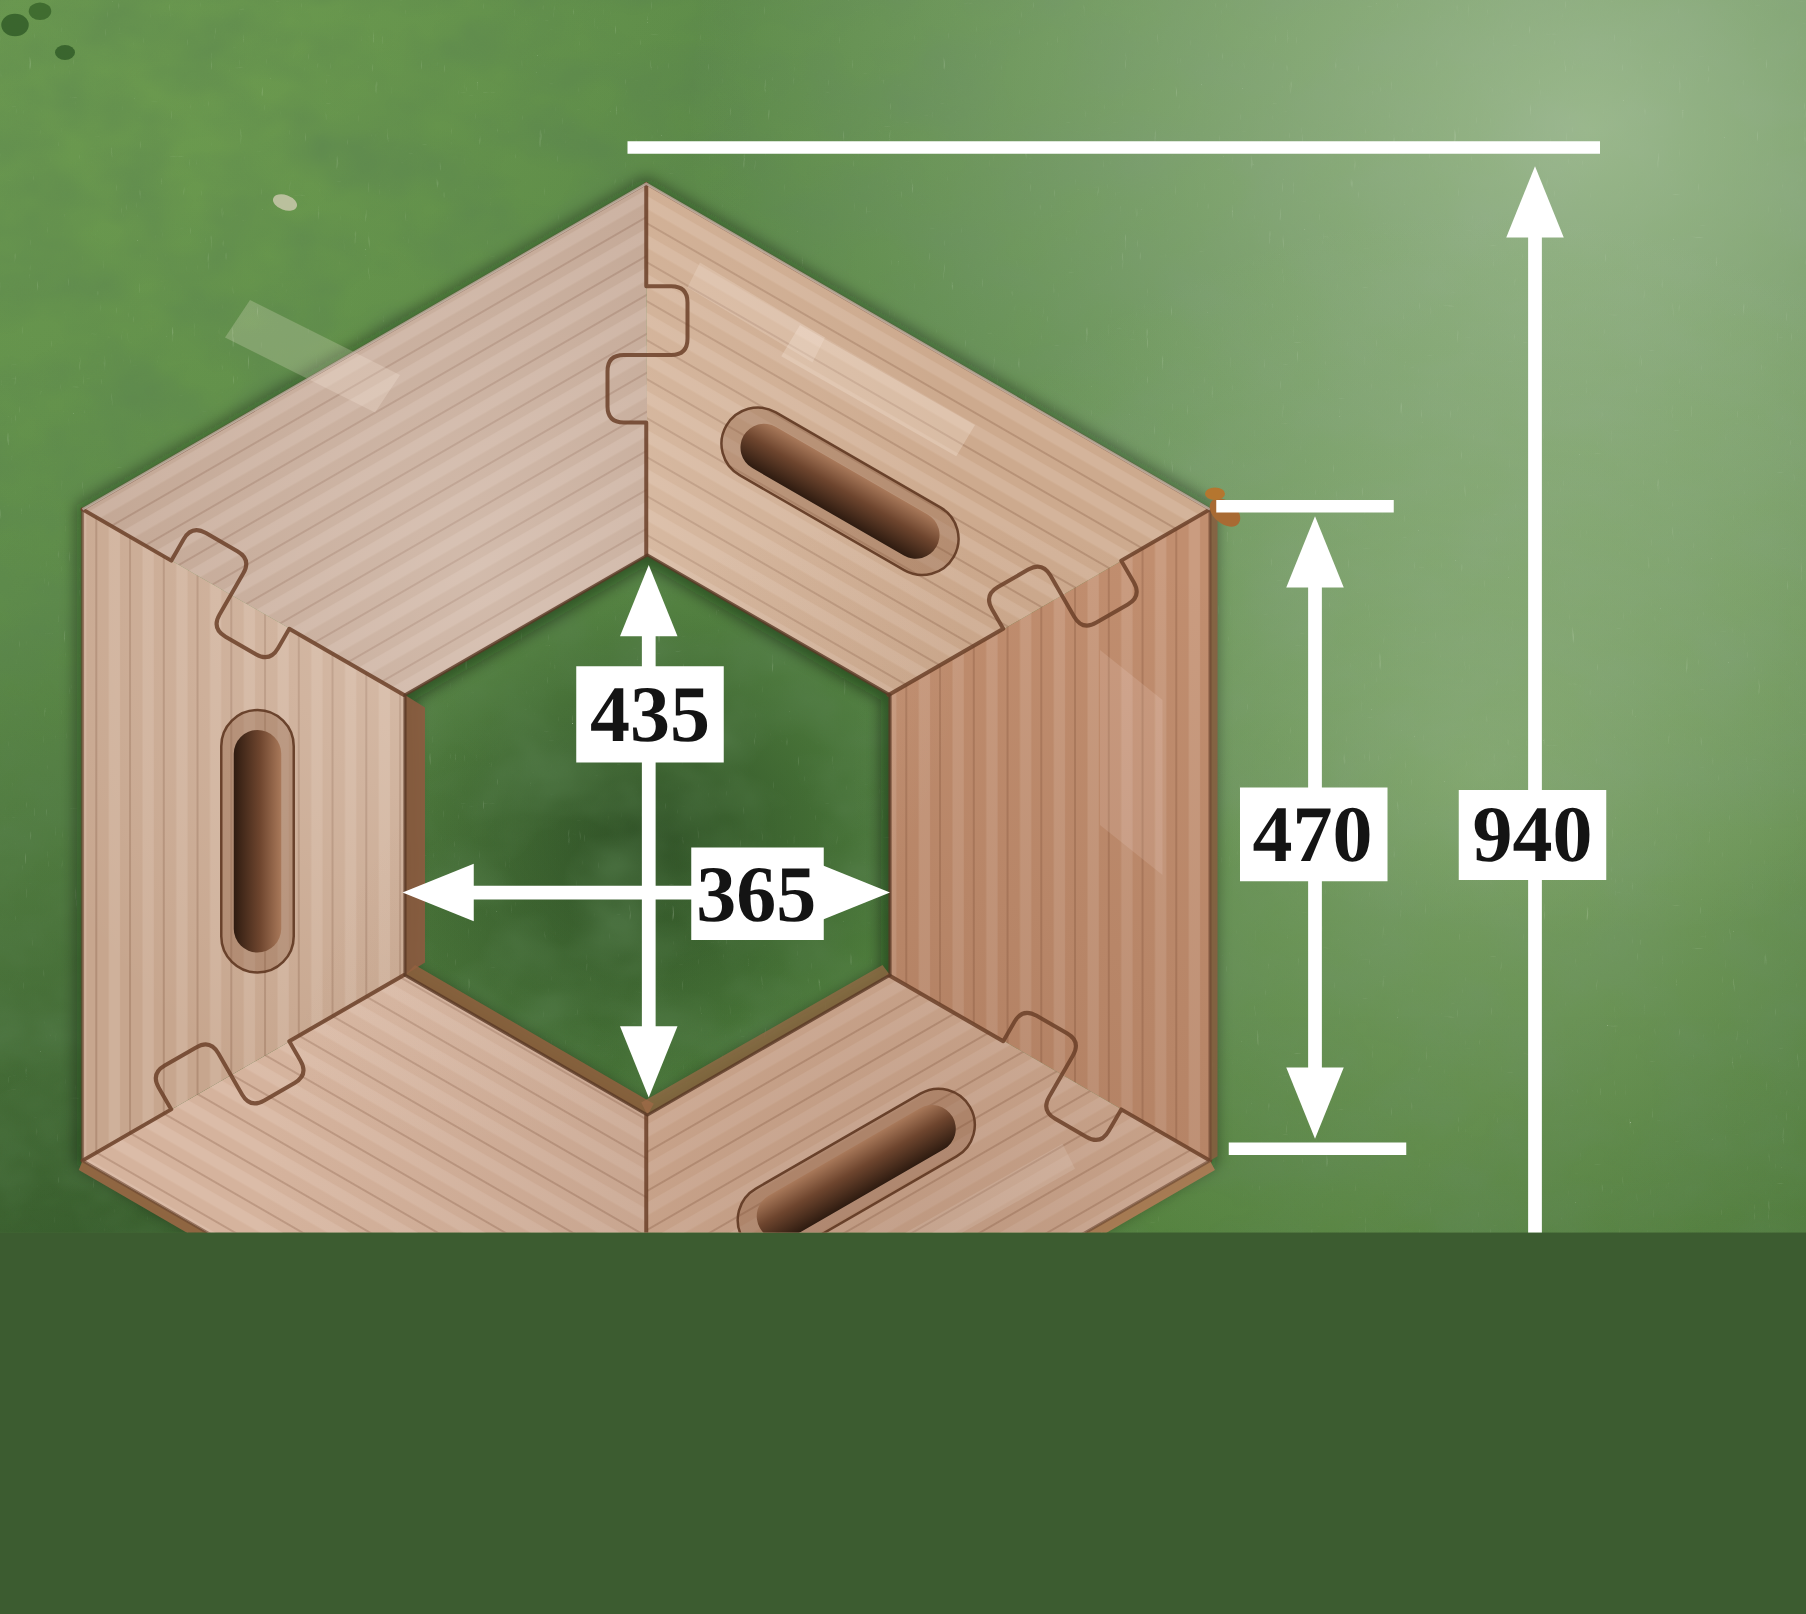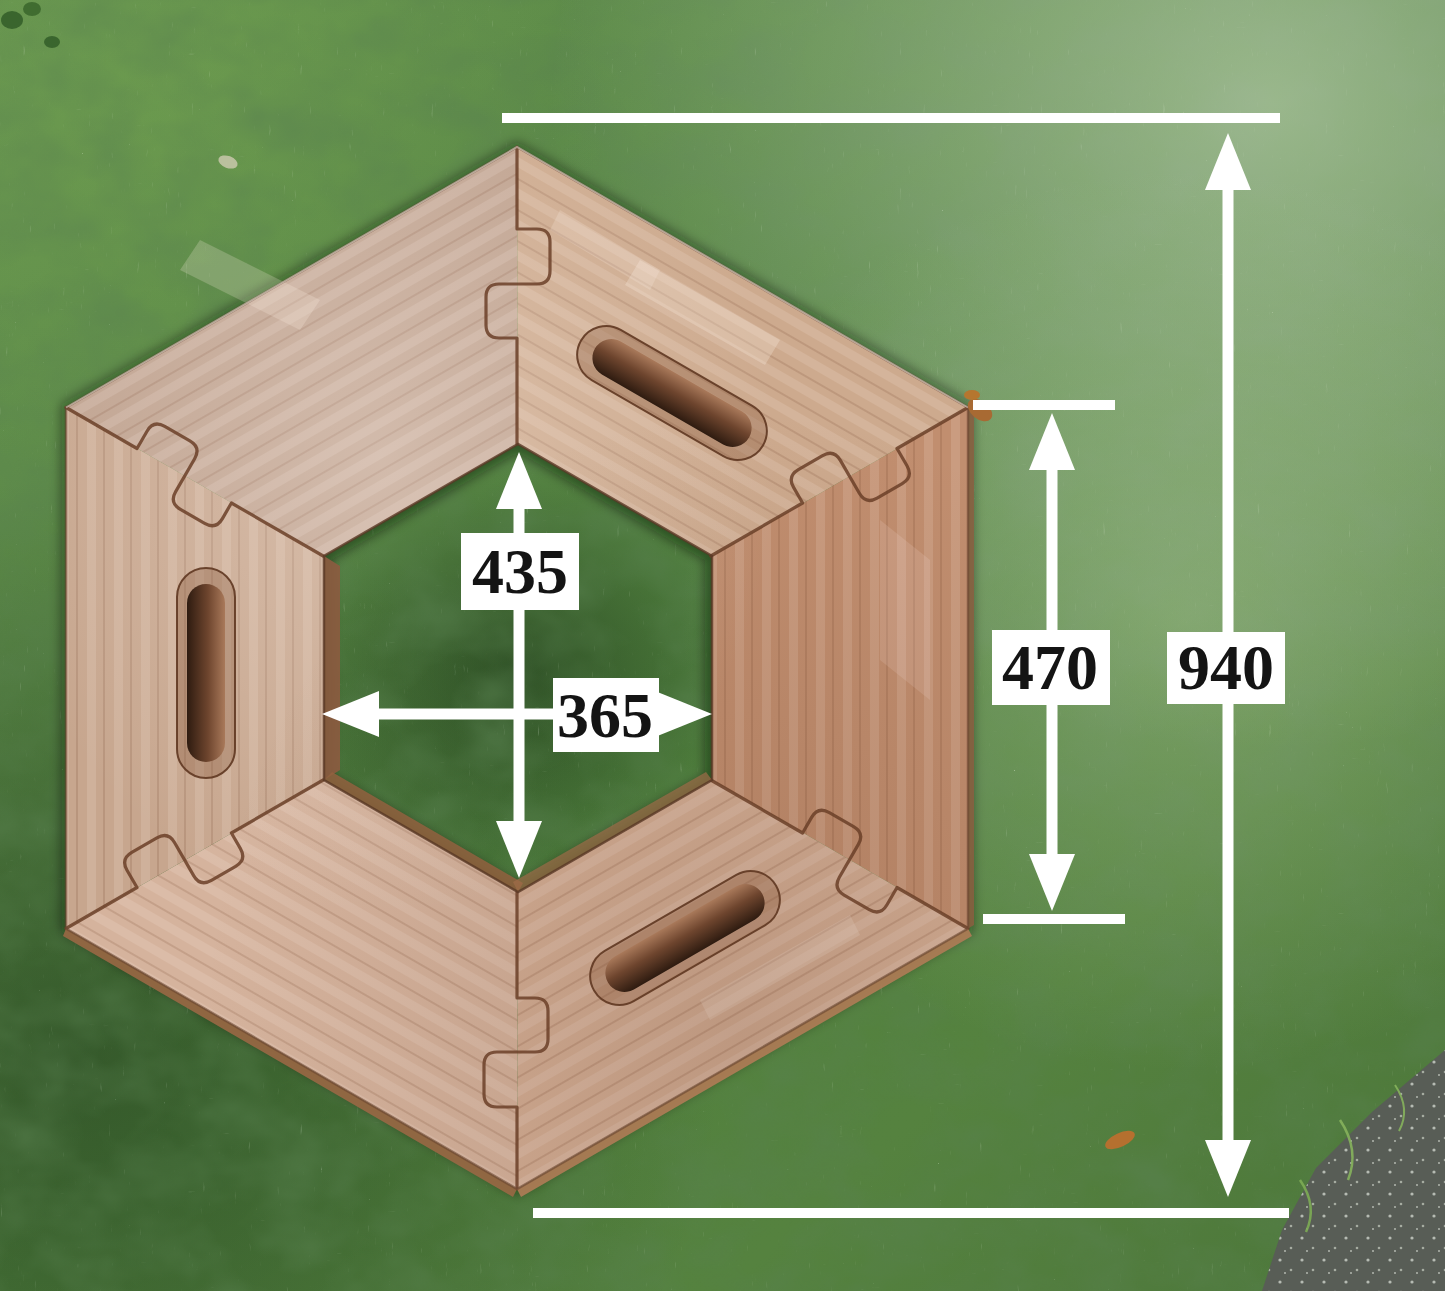--- a/index.html
+++ b/index.html
@@ -1,16 +1,16 @@
 <!DOCTYPE html>
 <html><head>
 <meta charset="utf-8">
 <style>
   html,body{margin:0;padding:0;background:#3c5c30;}
-  .stage{position:relative;width:1445px;height:1291px;overflow:hidden;font-family:"Liberation Serif",serif;}
+  .stage{position:relative;width:1445px;height:986px;overflow:hidden;font-family:"Liberation Serif",serif;}
   svg{display:block;}
   .dim{stroke:#ffffff;stroke-width:11;fill:none;}
   .ext{stroke:#ffffff;stroke-width:10;fill:none;}
   .head{fill:#ffffff;}
   .dim-box{fill:#ffffff;}
   .dim-text{font-family:"Liberation Serif",serif;font-weight:700;font-size:64px;fill:#141414;text-anchor:middle;}
   .seam{stroke:#6b4028;stroke-width:3.2;fill:none;stroke-linejoin:round;stroke-linecap:round;opacity:.85;}
 </style>
 </head>
 <body>

